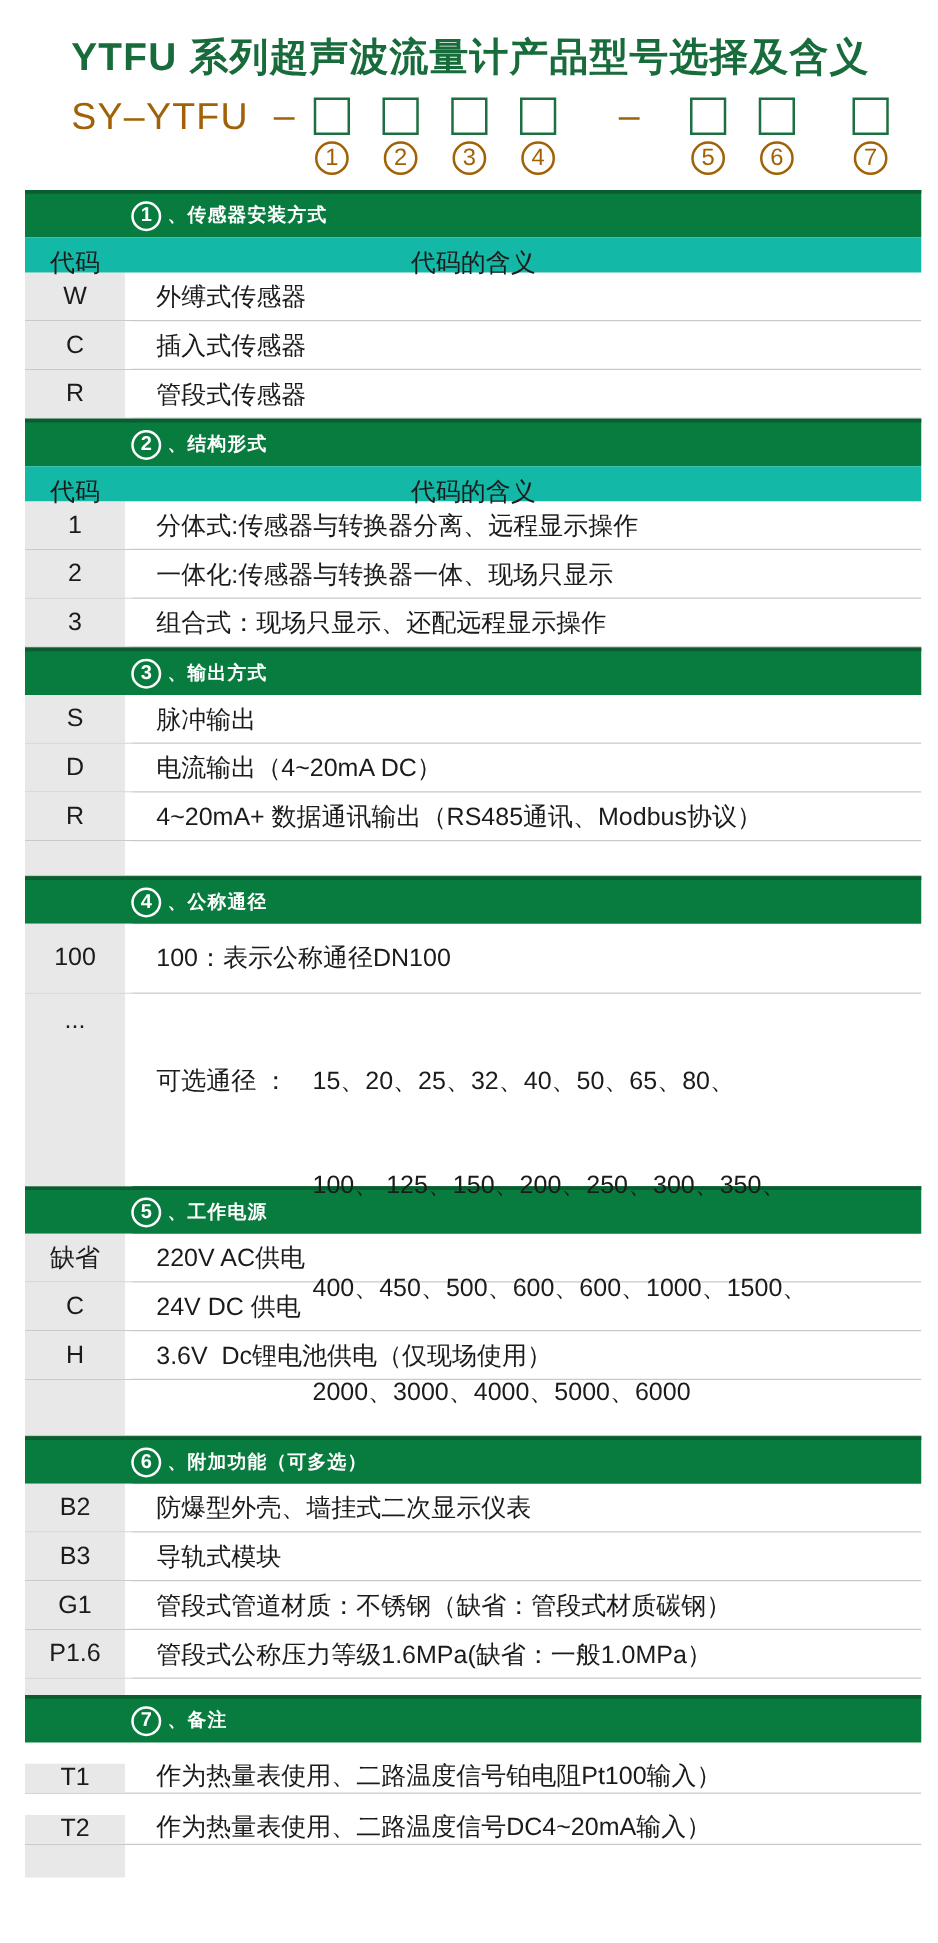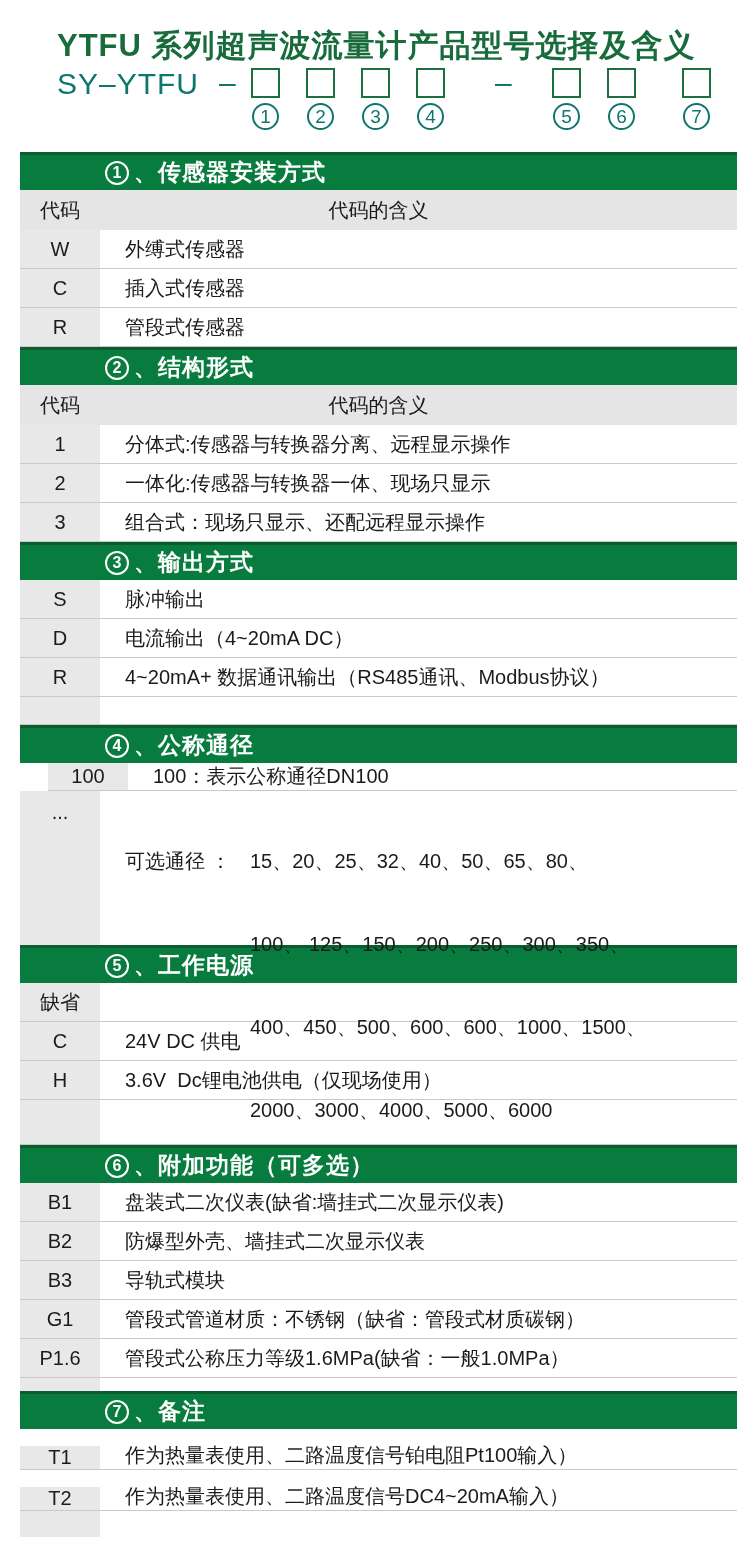--- a/index.html
+++ b/index.html
@@ -3,45 +3,45 @@
 <meta charset="utf-8">
 <style>
   html,body{margin:0;padding:0;background:#fff;}
   .page{
     position:relative;width:750px;height:1554px;overflow:hidden;background:#fff;
     font-family:"Liberation Sans","DejaVu Sans",sans-serif;color:#1b1b1b;
   }
   
   .top{box-sizing:border-box;height:152px;padding:24px 13px 0 57px;}
   .title{margin:0;font-size:31px;font-weight:bold;color:#186b3b;line-height:44px;letter-spacing:1px;white-space:nowrap;}
-  .model-row{display:flex;align-items:flex-start;color:#0f766e;}
+  .model-row{display:flex;align-items:flex-start;margin-top:10px;color:#a16207;}
   .model-prefix{width:172px;font-size:30px;line-height:31px;letter-spacing:1px;}
   .mdash{width:34px;font-size:30px;line-height:29px;}
   .mdash.d2{margin-left:24px;margin-right:25px;}
   .unit{display:flex;flex-direction:column;align-items:center;width:29px;margin-right:26px;}
   .unit.last{margin-left:20px;}
   .mbox{box-sizing:border-box;width:29px;height:30px;border:2px solid #1d6f42;background:#fff;}
   .circ{box-sizing:border-box;display:inline-flex;align-items:center;justify-content:center;
         width:27px;height:27px;border:2px solid currentColor;border-radius:50%;
         font-size:19px;line-height:1;}
   .unit .circ{margin-top:5px;}
   
   .tbl{margin:0 13px 0 20px;}
   .sec-bar{box-sizing:border-box;height:38px;background:#087c3f;border-top:3px solid #0b5c2f;
            color:#fff;display:flex;align-items:center;padding-left:85px;}
   .sec-bar .circ{width:24px;height:24px;border-width:2px;font-size:16px;font-weight:bold;margin-right:5px;}
-  .sec-title{font-size:23px;font-weight:bold;letter-spacing:1px;}
-  .hdr-row{position:relative;height:40px;background:#e5e5e5;font-size:20px;}
+  .sec-title{font-size:15px;font-weight:bold;letter-spacing:1px;}
+  .hdr-row{position:relative;height:28px;background:#14b8a6;font-size:20px;}
   .hdr-code{position:absolute;left:0;top:0;width:80px;height:40px;display:flex;align-items:center;justify-content:center;}
   .hdr-mean{position:absolute;left:0;top:0;width:100%;height:40px;display:flex;align-items:center;justify-content:center;border-radius:18px;}
   .row{box-sizing:border-box;display:flex;height:39px;border-bottom:1px solid #c9c9c9;}
   .code{width:80px;background:#e8e8e8;display:flex;align-items:center;justify-content:center;font-size:20px;}
   .gut{width:6px;background:#fff;}
   .mean{flex:1;display:flex;align-items:center;padding-left:19px;font-size:20px;white-space:pre-wrap;}
-  .row.h44{height:28px;margin-left:28px;}
+  .row.h44{height:56px;}
   .row.h41{height:41px;align-items:flex-end;}
   .row.multi{height:154px;border-bottom:none;}
   .row.multi .code{align-items:flex-start;padding-top:10px;box-sizing:border-box;}
   .row.multi .mean{display:block;padding-top:6px;}
   .mline{line-height:37px;font-size:20px;white-space:pre-wrap;}
   .mline .mlabel{display:inline-block;width:125px;}
   .mline.ind{padding-left:125px;}
   .row.empty28{height:28px;}
   .row.empty45{height:45px;}
   .row.empty13{height:13px;border-bottom:none;}
@@ -184,20 +184,21 @@
       </div>
     </div>
 
     <div class="sec-bar">
       <span class="circ">5</span>
       <span class="sec-title">、工作电源</span>
     </div>
     <div class="row">
       <span class="code">缺省</span>
         <span class="gut"></span>
+      <span class="mean">220V AC供电</span>
     </div>
     <div class="row">
       <span class="code">C</span>
         <span class="gut"></span>
       <span class="mean">24V DC 供电</span>
     </div>
     <div class="row">
       <span class="code">H</span>
         <span class="gut"></span>
       <span class="mean">3.6V  Dc锂电池供电（仅现场使用）</span>
@@ -206,25 +207,20 @@
       <span class="code"></span>
         <span class="gut"></span>
       <span class="mean"></span>
     </div>
 
     <div class="sec-bar">
       <span class="circ">6</span>
       <span class="sec-title">、附加功能（可多选）</span>
     </div>
     <div class="row">
-      <span class="code">B1</span>
-        <span class="gut"></span>
-      <span class="mean">盘装式二次仪表(缺省:墙挂式二次显示仪表)</span>
-    </div>
-    <div class="row">
       <span class="code">B2</span>
         <span class="gut"></span>
       <span class="mean">防爆型外壳、墙挂式二次显示仪表</span>
     </div>
     <div class="row">
       <span class="code">B3</span>
         <span class="gut"></span>
       <span class="mean">导轨式模块</span>
     </div>
     <div class="row">

